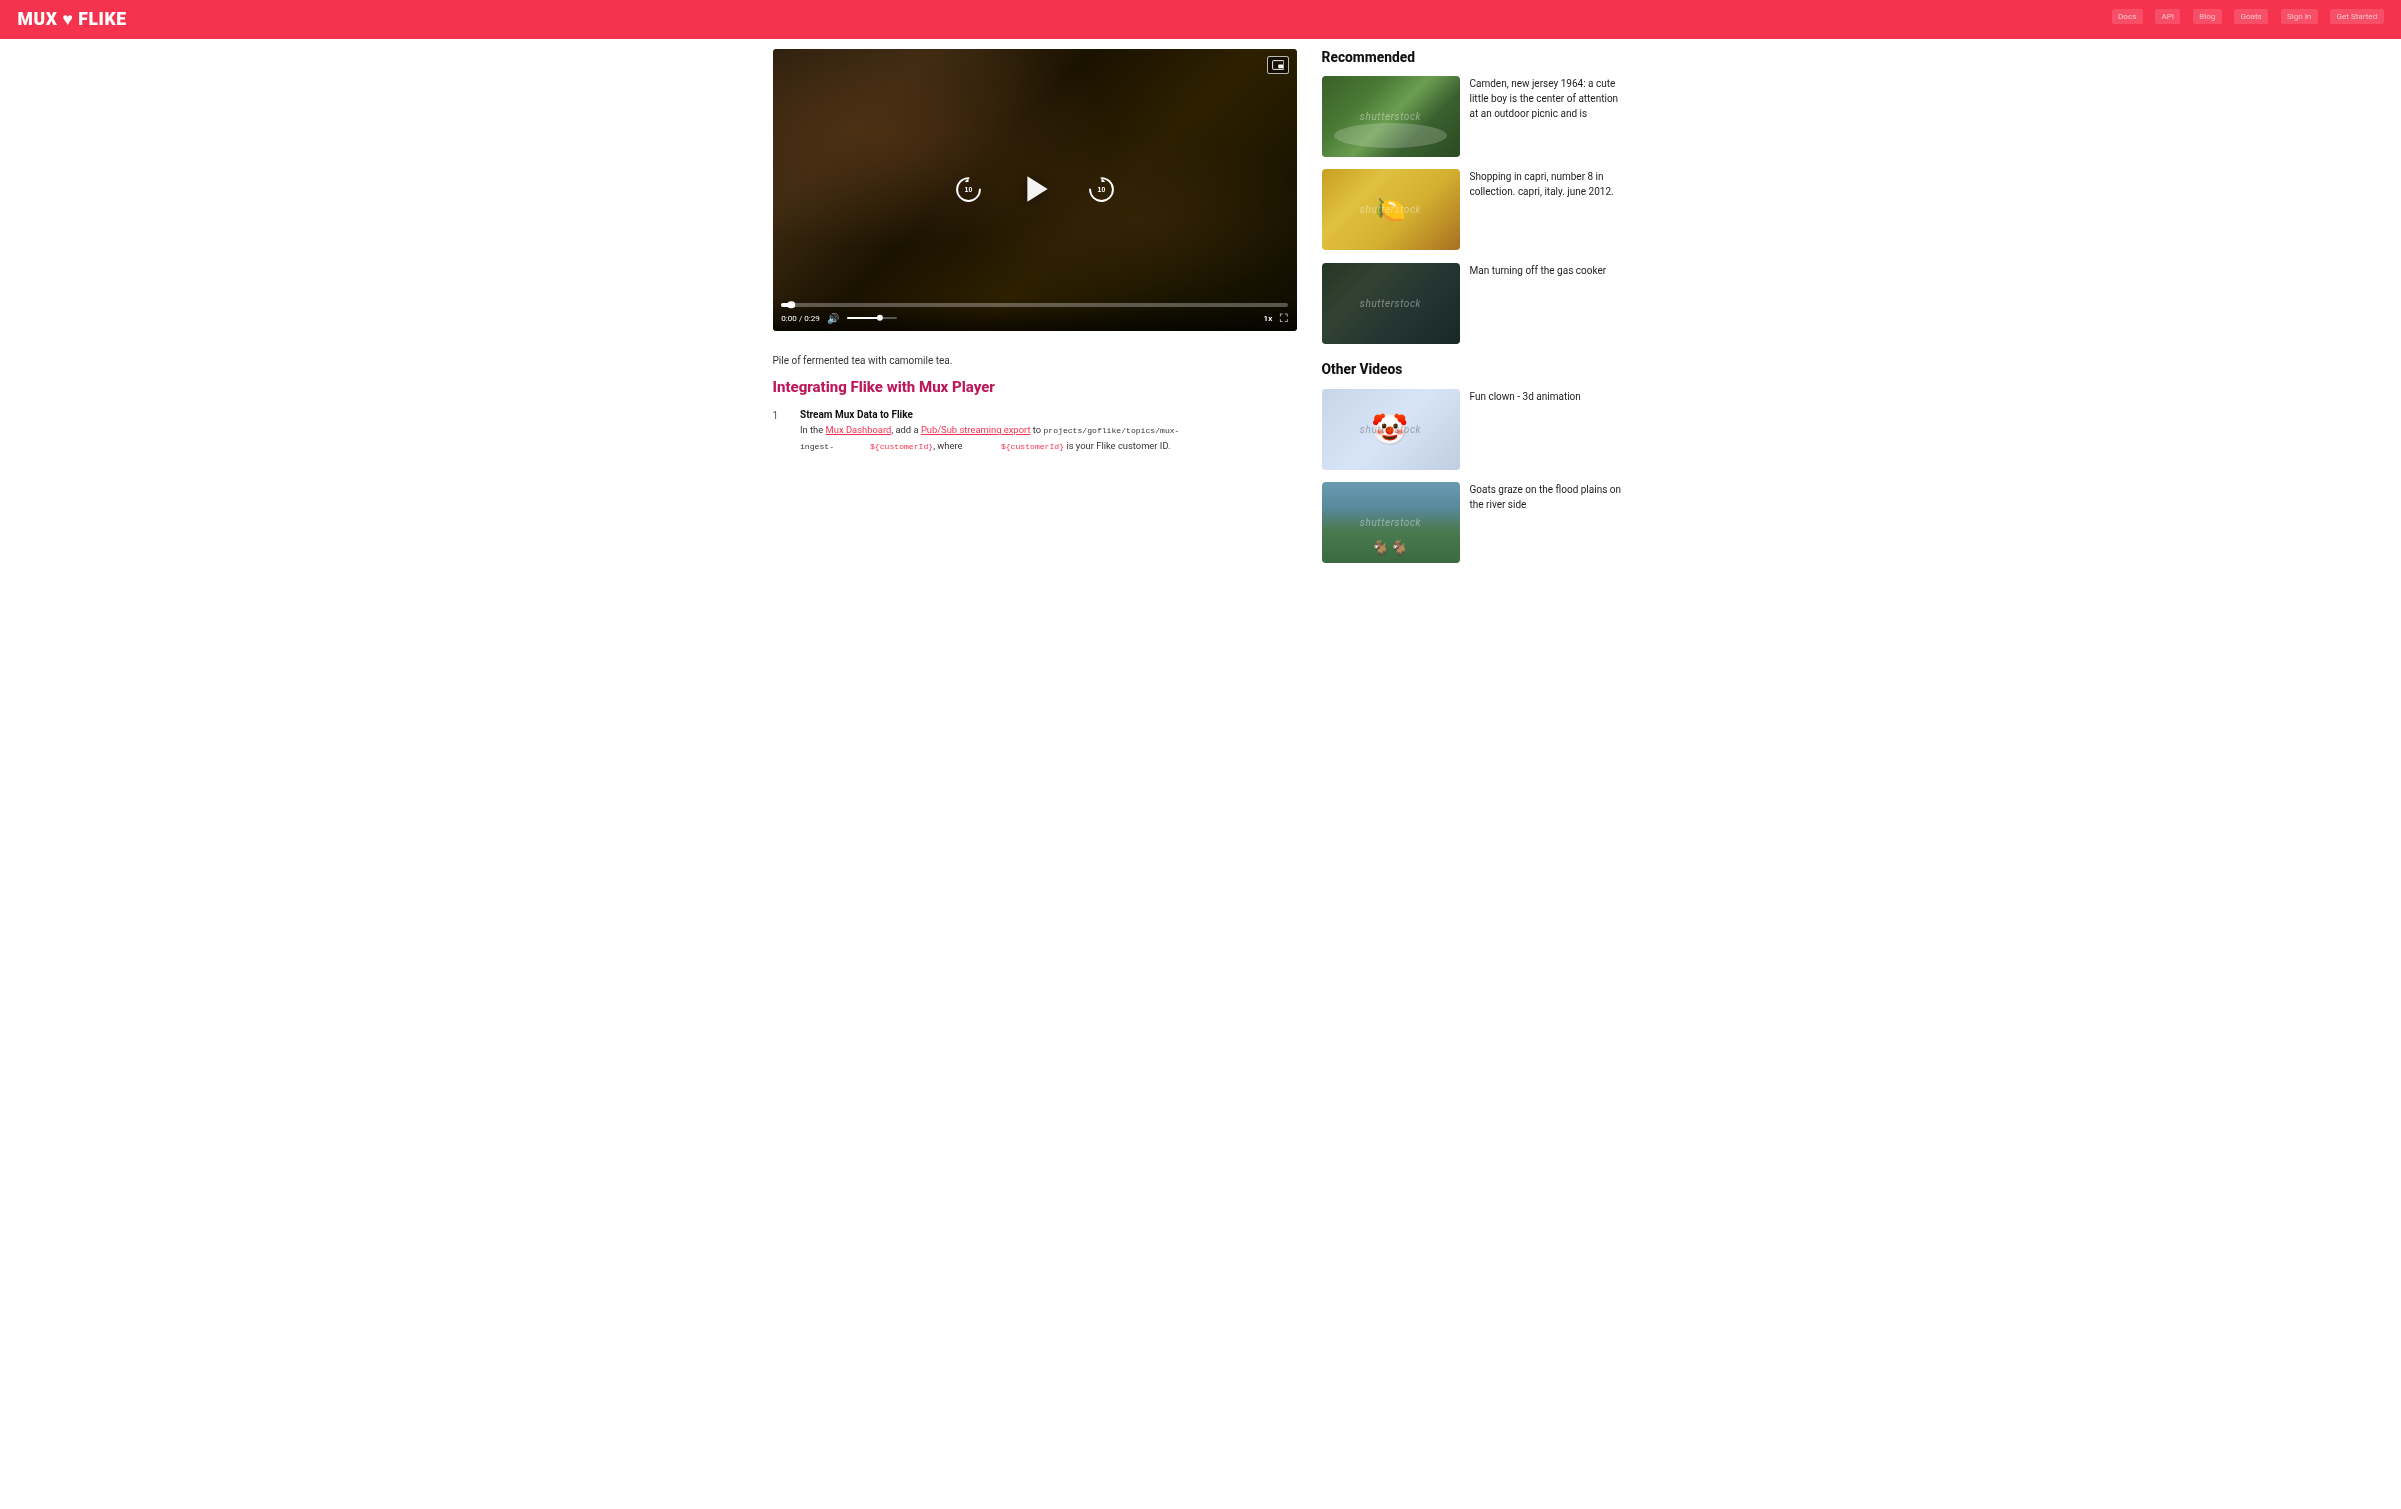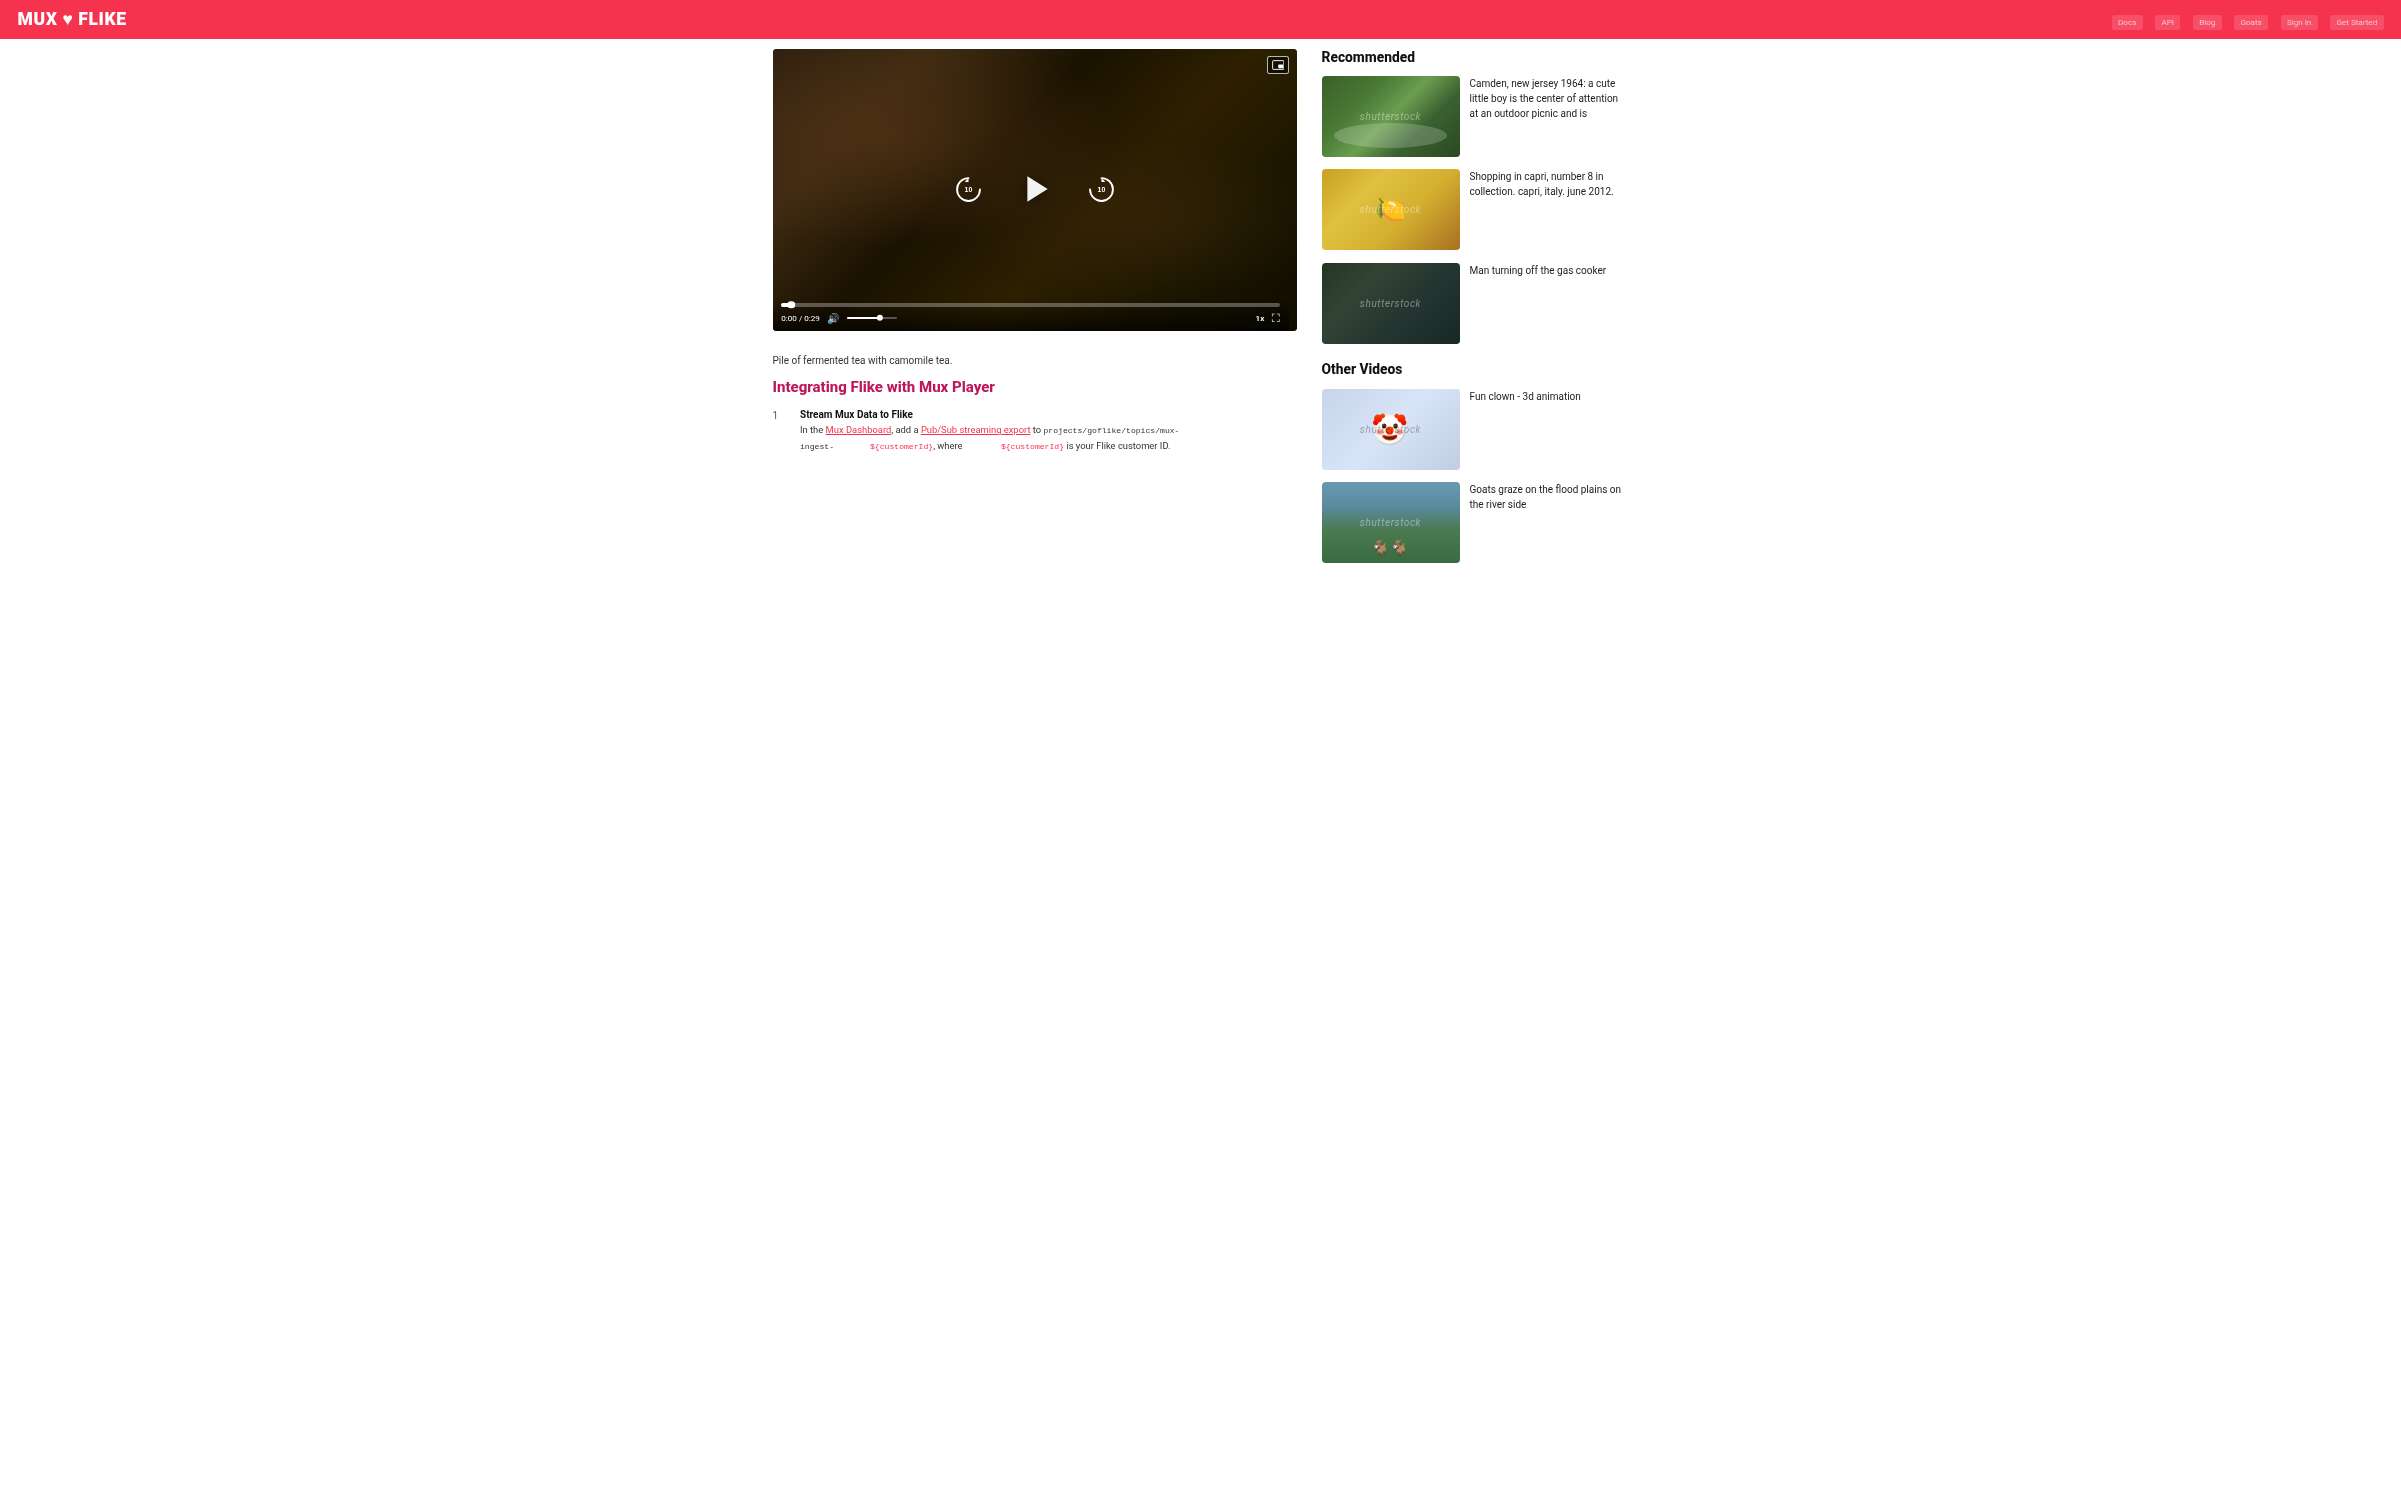--- a/index.html
+++ b/index.html
@@ -7,21 +7,21 @@
       font-family: -apple-system, BlinkMacSystemFont, 'Segoe UI', Roboto, sans-serif;
       background: #fff;
       color: #222;
     }
 
     
     .header {
       background: #f5334f;
       padding: 8.8px 17.5px;
       display: flex;
-      align-items: flex-end;
+      align-items: flex-start;
       justify-content: space-between;
     }
     .header-logo {
       color: #fff;
       font-size: 17.5px;
       font-weight: 900;
       letter-spacing: 0.6px;
       display: flex;
       align-items: center;
       gap: 3.8px;
@@ -134,21 +134,21 @@
       width: 38px;
       height: 38px;
       filter: drop-shadow(0 1.3px 5px rgba(0,0,0,0.5));
     }
 
     
     .video-bottom-controls {
       position: absolute;
       bottom: 0;
       left: 0;
-      right: 8px;
+      right: 0;
       background: linear-gradient(transparent, rgba(0,0,0,0.7));
       padding: 5px 8.8px 6.3px;
     }
     .progress-bar-container {
       width: 100%;
       height: 3.1px;
       background: rgba(255,255,255,0.3);
       border-radius: 1.9px;
       margin-bottom: 5px;
       position: relative;

